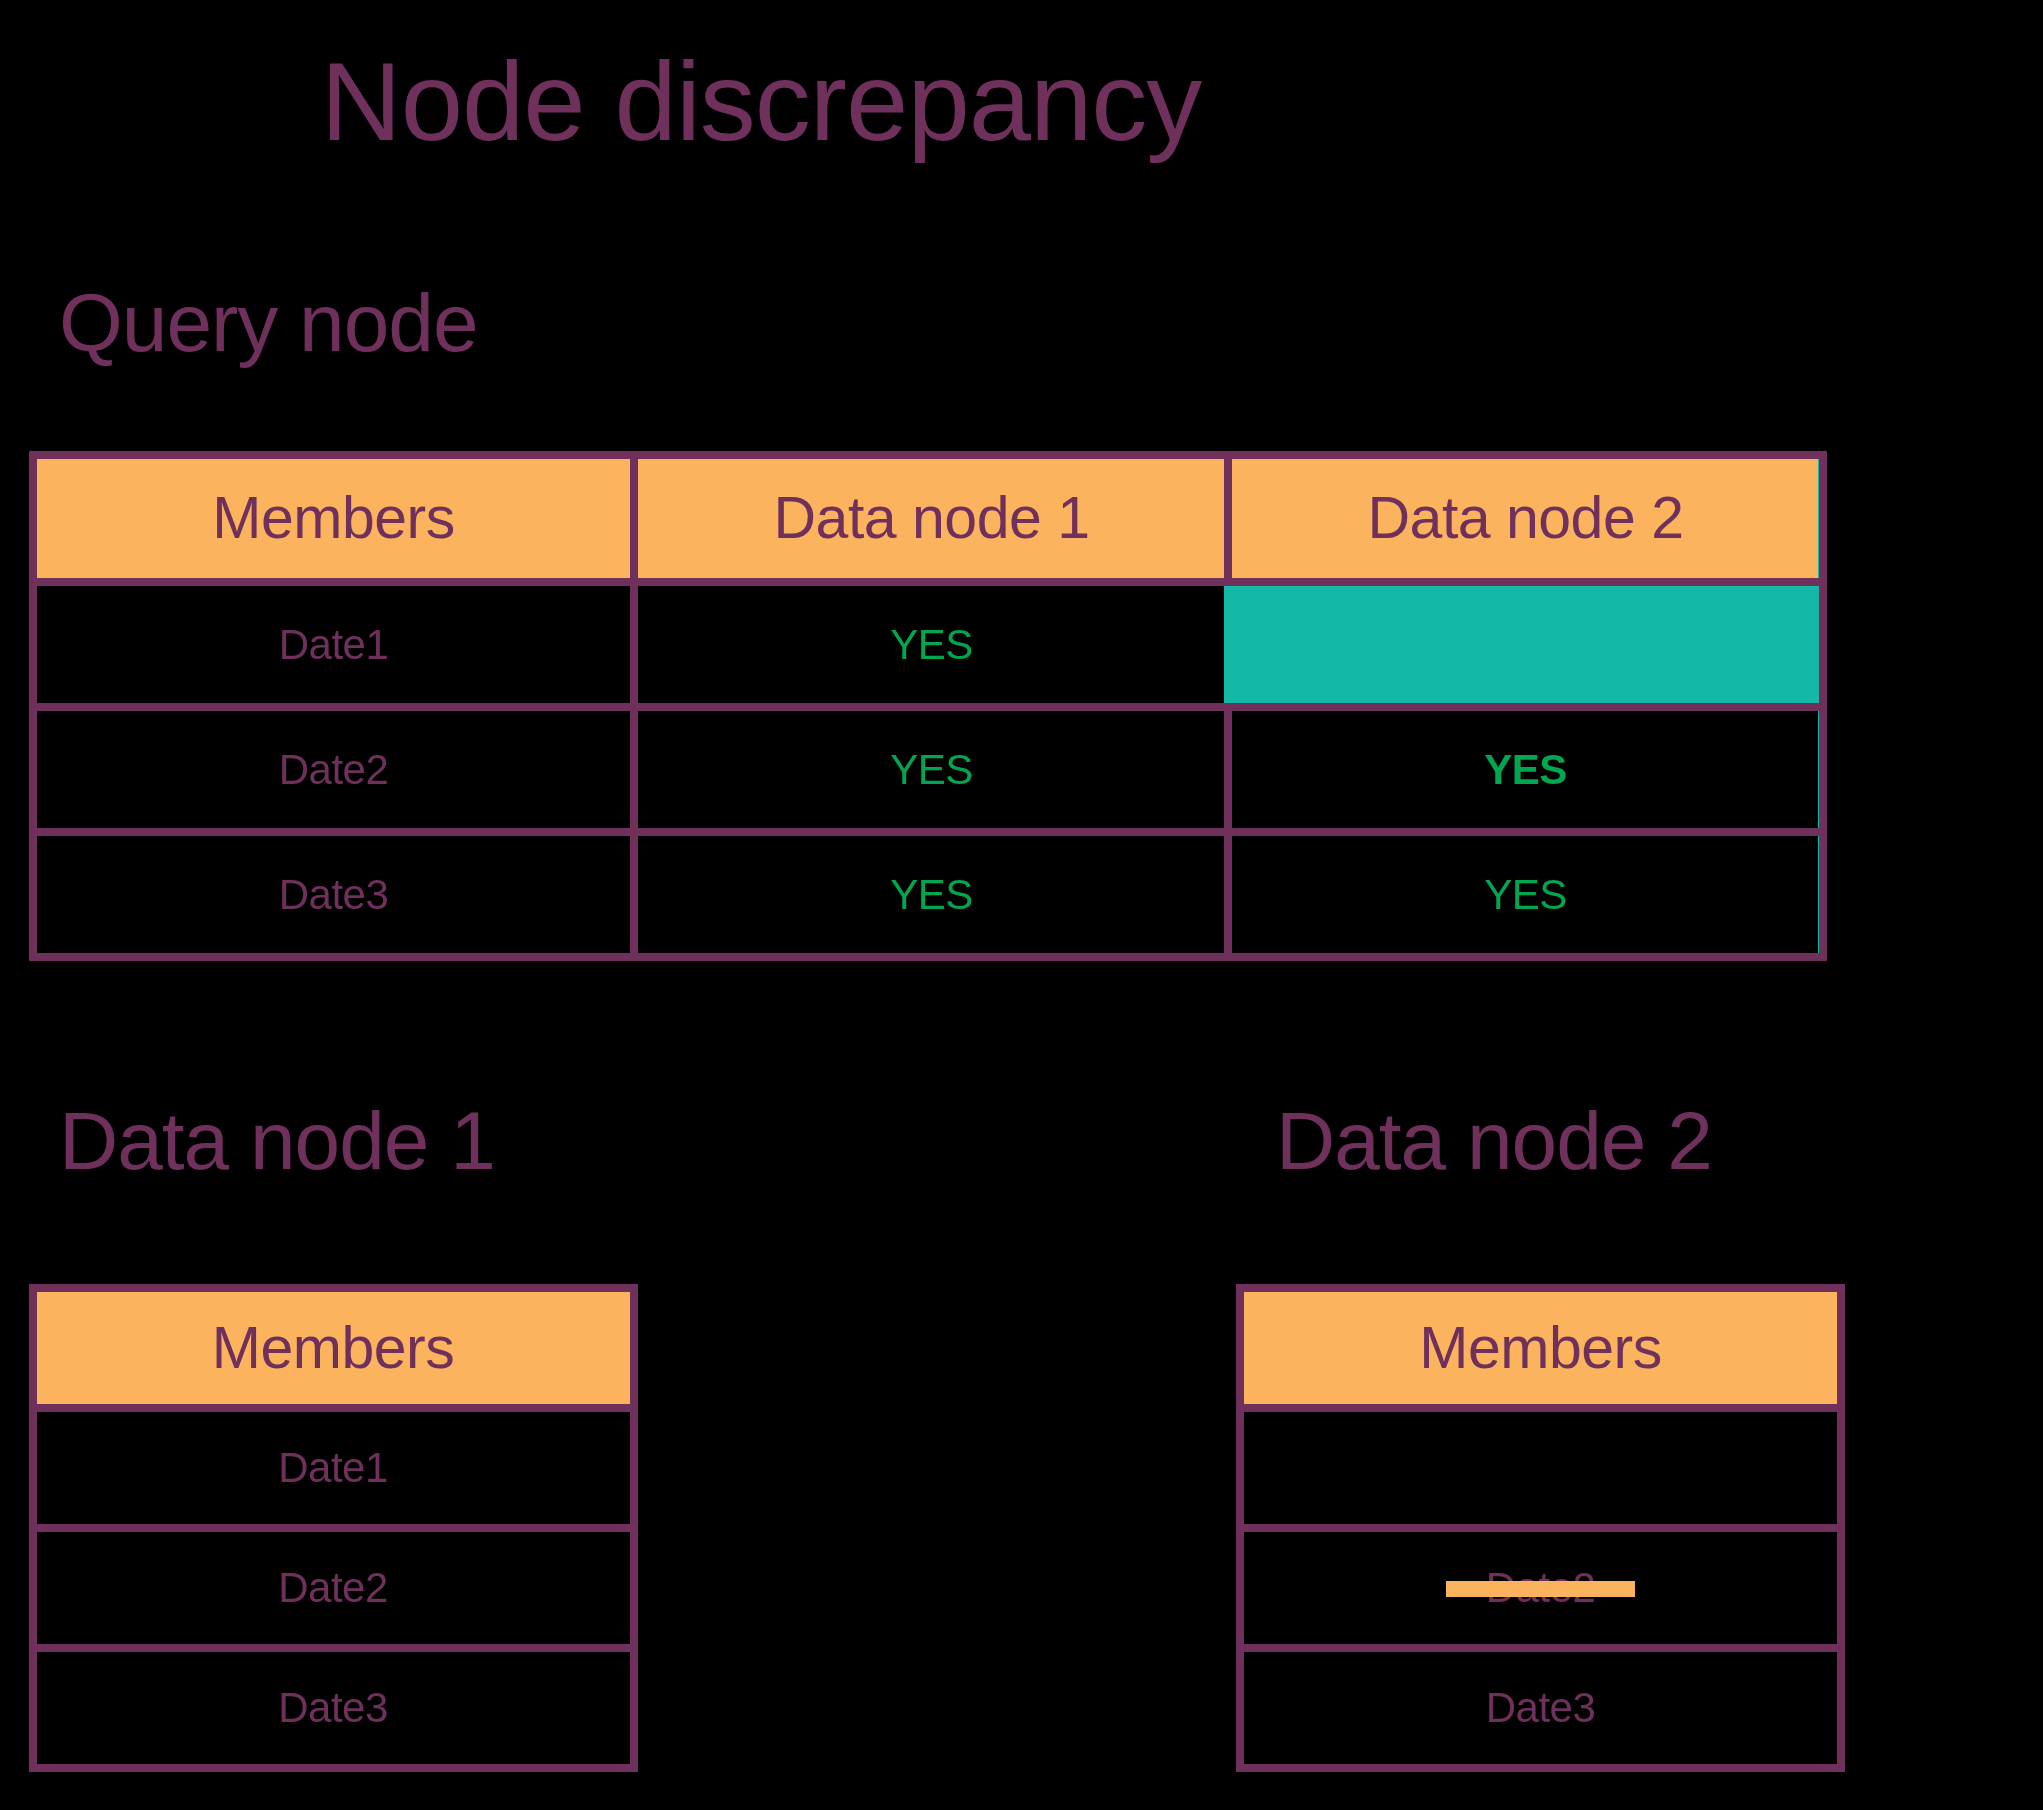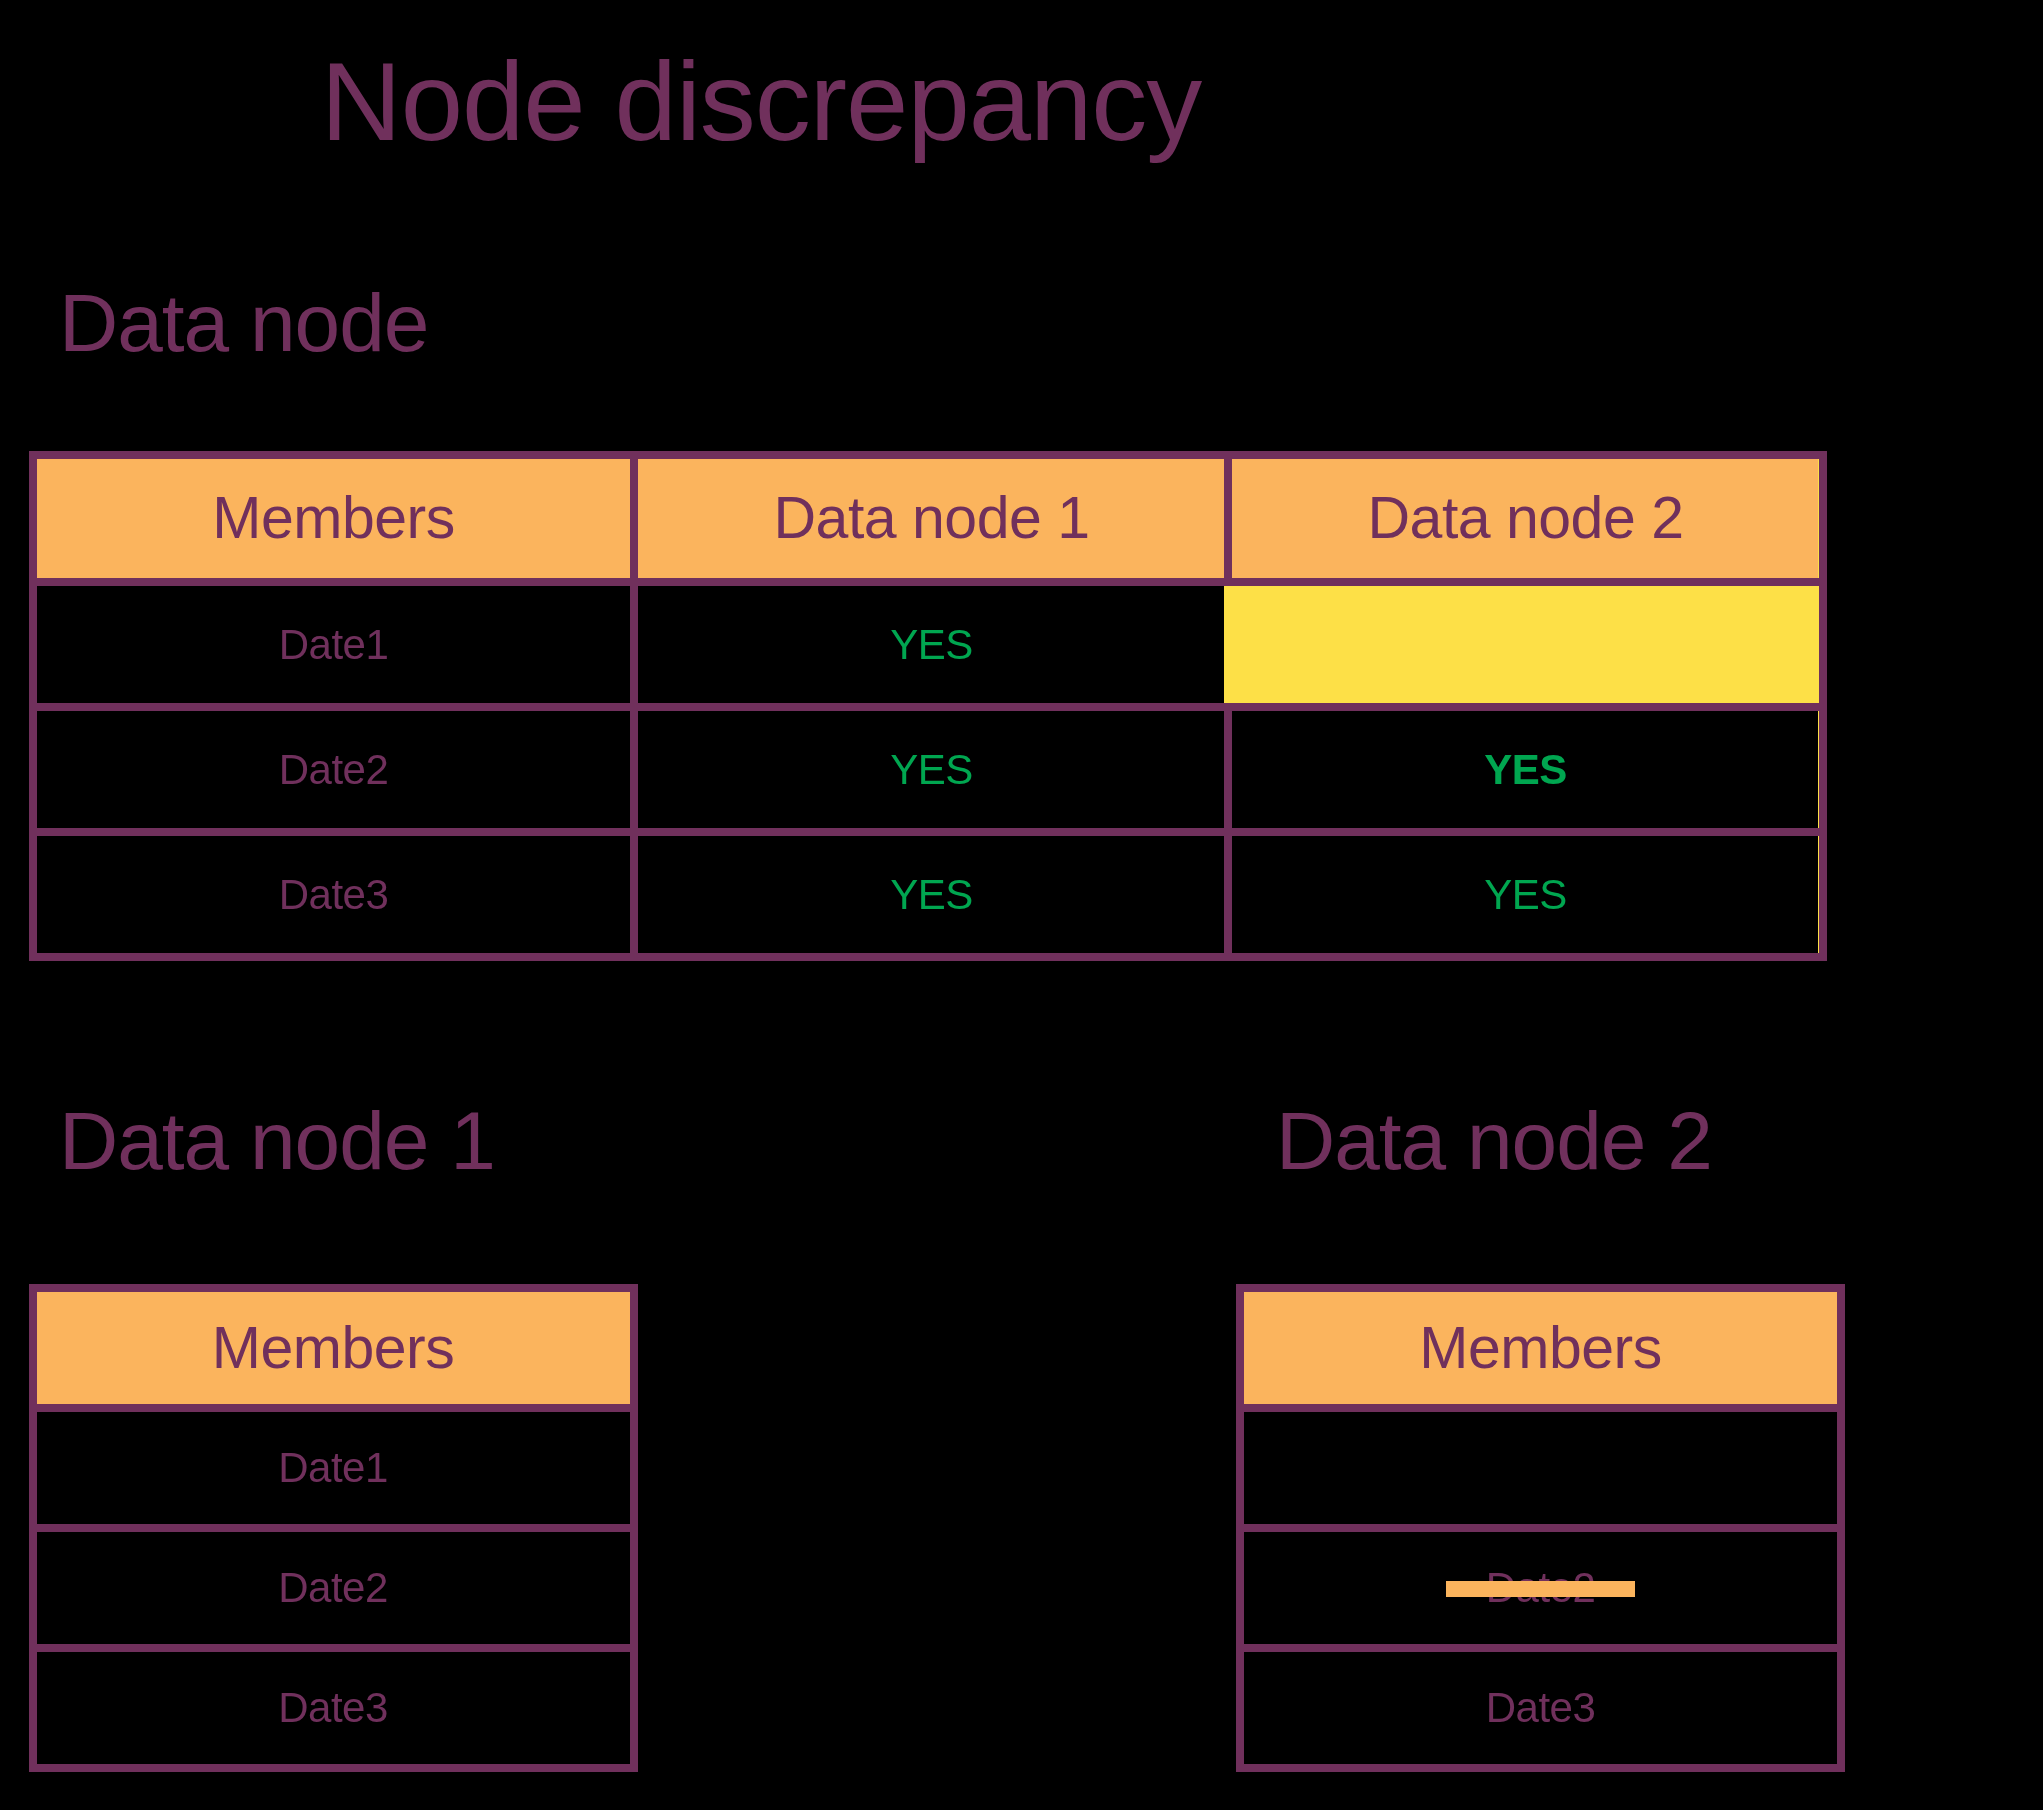--- a/index.html
+++ b/index.html
@@ -45,21 +45,21 @@
     white-space: nowrap;
   }
   #query-node-heading { top: 278px; left: 59px; }
   #dn1-heading        { top: 1096px; left: 59px; }
   #dn2-heading        { top: 1096px; left: 1276px; }
 
   
   .grid-table {
     position: absolute;
     border: 8.6px solid #70305C;
-    background: #fde047;
+    background: #14b8a6;
     border-collapse: collapse;
   }
 
   .grid-row {
     display: flex;
     width: 100%;
   }
 
   .grid-cell {
     display: flex;
@@ -128,21 +128,21 @@
 
   .empty-cell { color: transparent; }
 </style>
 </head>
 <body>
 
 <div id="canvas">
 
   <div class="page-title">Node discrepancy</div>
 
-  <div class="section-heading" id="query-node-heading">Data node</div>
+  <div class="section-heading" id="query-node-heading">Query node</div>
 
   <div class="grid-table" id="query-table">
 
     <div class="grid-row header-row">
       <div class="grid-cell header-cell">Members</div>
       <div class="grid-cell header-cell">Data node 1</div>
       <div class="grid-cell header-cell">Data node 2</div>
     </div>
 
     <div class="grid-row">

